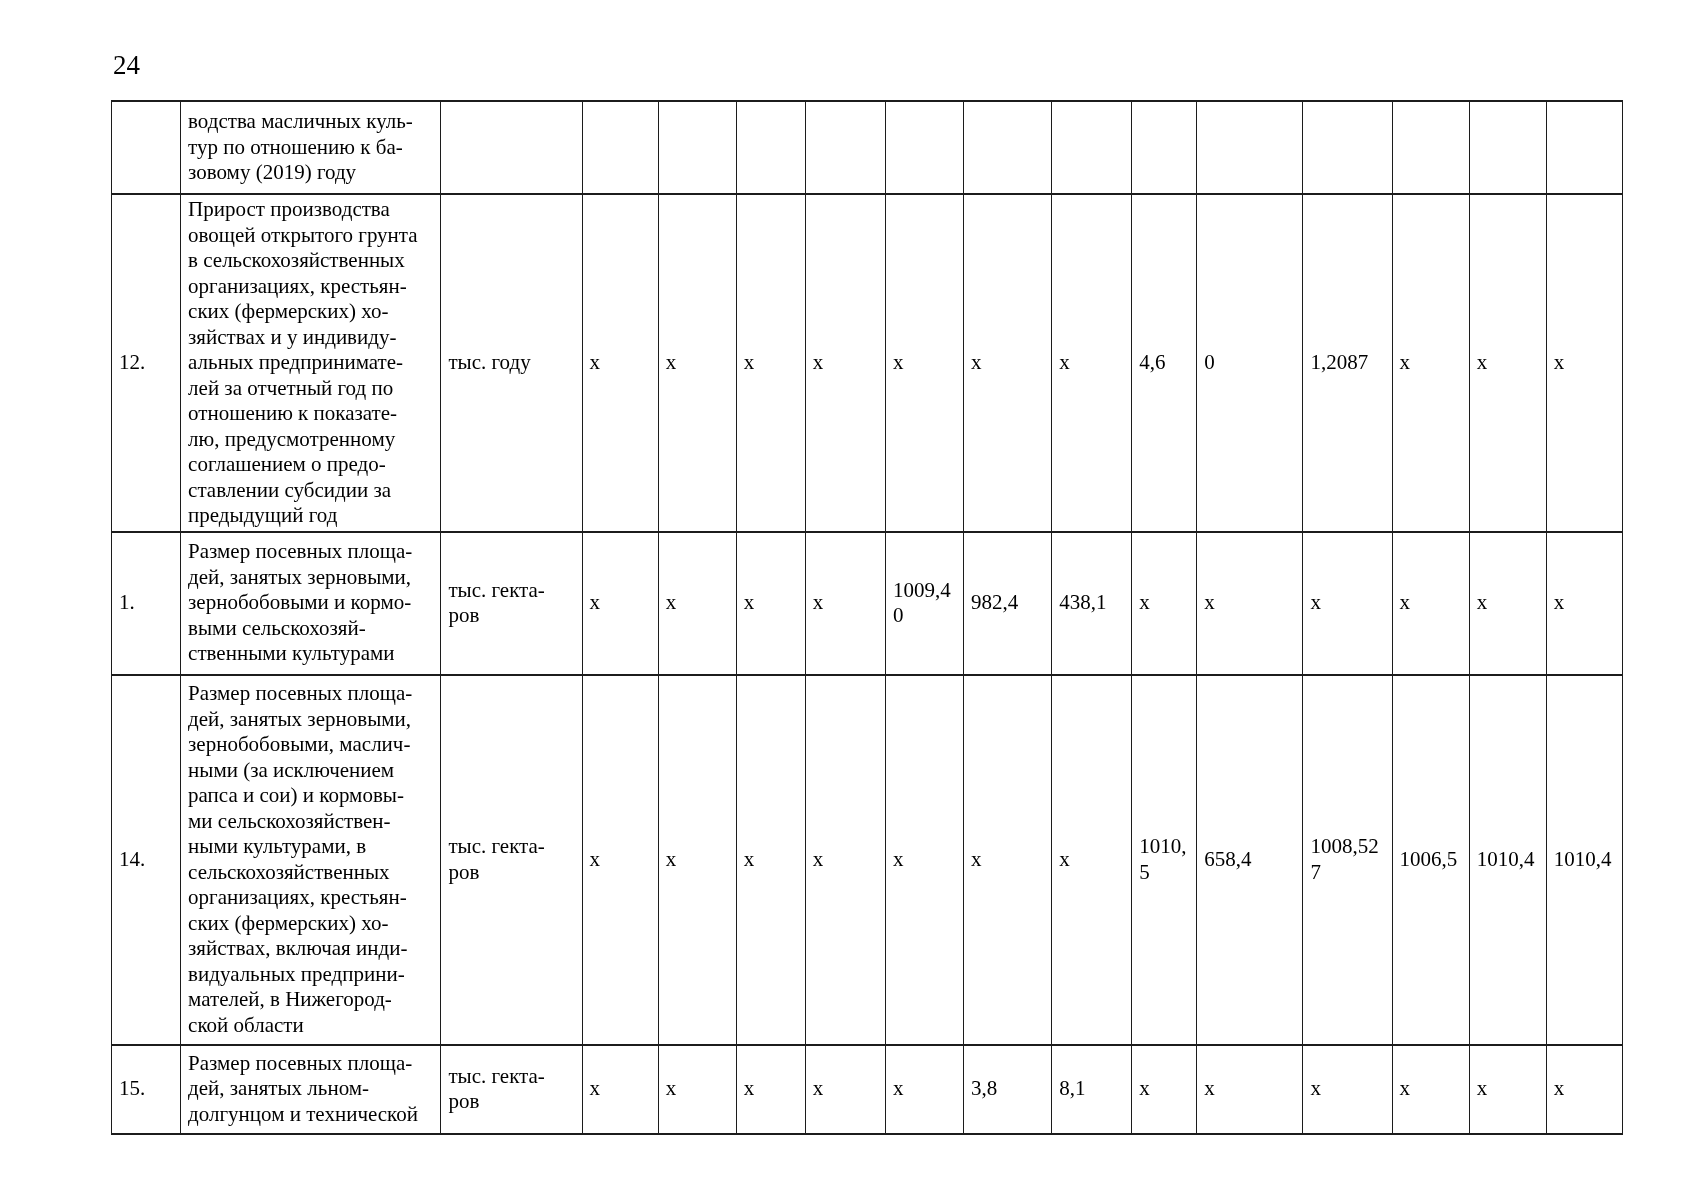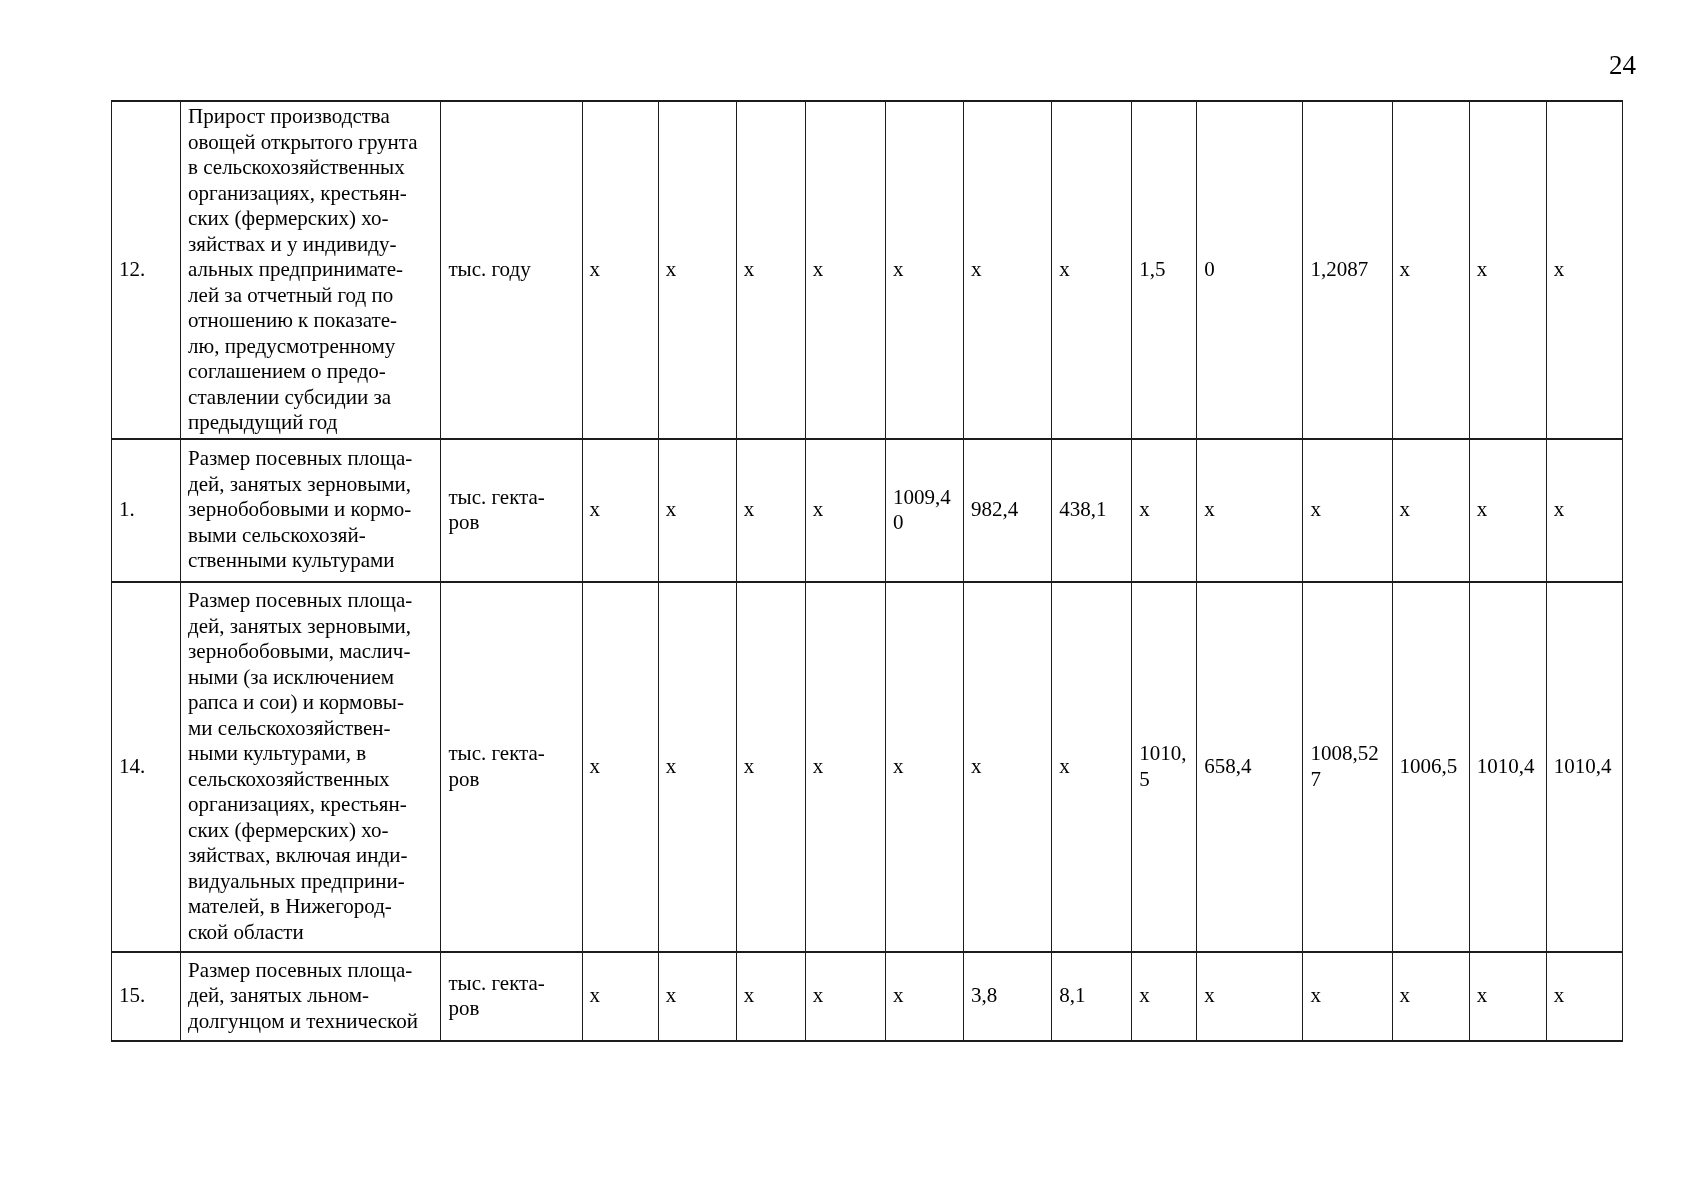--- a/index.html
+++ b/index.html
@@ -11,23 +11,23 @@
     width: 1697px;
     height: 1200px;
     position: relative;
     font-family: "Liberation Serif", "DejaVu Serif", serif;
     color: #000000;
     overflow: hidden;
   }
   .page-number {
     position: absolute;
     top: 50px;
-    left: 124px;
+    left: 113px;
     width: 1512px;
-    text-align: right;
+    text-align: left;
     font-size: 27px;
     line-height: 30px;
   }
   table.doc-table {
     position: absolute;
     left: 111px;
     top: 100px;
     width: 1512px;
     border-collapse: collapse;
     table-layout: fixed;
@@ -83,20 +83,40 @@
     <col style="width:88px">
     <col style="width:80px">
     <col style="width:65px">
     <col style="width:106px">
     <col style="width:89px">
     <col style="width:77px">
     <col style="width:77px">
     <col style="width:76px">
   </colgroup>
   <tbody id="table-body">
+      <tr class="rh0">
+        <td class="cell-num"></td>
+        <td class="cell-indicator">водства масличных куль-
+тур по отношению к ба-
+зовому (2019) году</td>
+        <td class="cell-unit"></td>
+        <td class="cell-value"></td>
+        <td class="cell-value"></td>
+        <td class="cell-value"></td>
+        <td class="cell-value"></td>
+        <td class="cell-value"></td>
+        <td class="cell-value"></td>
+        <td class="cell-value"></td>
+        <td class="cell-value"></td>
+        <td class="cell-value"></td>
+        <td class="cell-value"></td>
+        <td class="cell-value"></td>
+        <td class="cell-value"></td>
+        <td class="cell-value"></td>
+      </tr>
       <tr class="rh1">
         <td class="cell-num">12.</td>
         <td class="cell-indicator">Прирост производства
 овощей открытого грунта
 в сельскохозяйственных
 организациях, крестьян-
 ских (фермерских) хо-
 зяйствах и у индивиду-
 альных предпринимате-
 лей за отчетный год по
@@ -106,21 +126,21 @@
 ставлении субсидии за
 предыдущий год</td>
         <td class="cell-unit">тыс. году</td>
         <td class="cell-value">х</td>
         <td class="cell-value">х</td>
         <td class="cell-value">х</td>
         <td class="cell-value">х</td>
         <td class="cell-value">х</td>
         <td class="cell-value">х</td>
         <td class="cell-value">х</td>
-        <td class="cell-value">1,5</td>
+        <td class="cell-value">4,6</td>
         <td class="cell-value">0</td>
         <td class="cell-value">1,2087</td>
         <td class="cell-value">х</td>
         <td class="cell-value">х</td>
         <td class="cell-value">х</td>
       </tr>
       <tr class="rh2">
         <td class="cell-num">1.</td>
         <td class="cell-indicator">Размер посевных площа-
 дей, занятых зерновыми,

